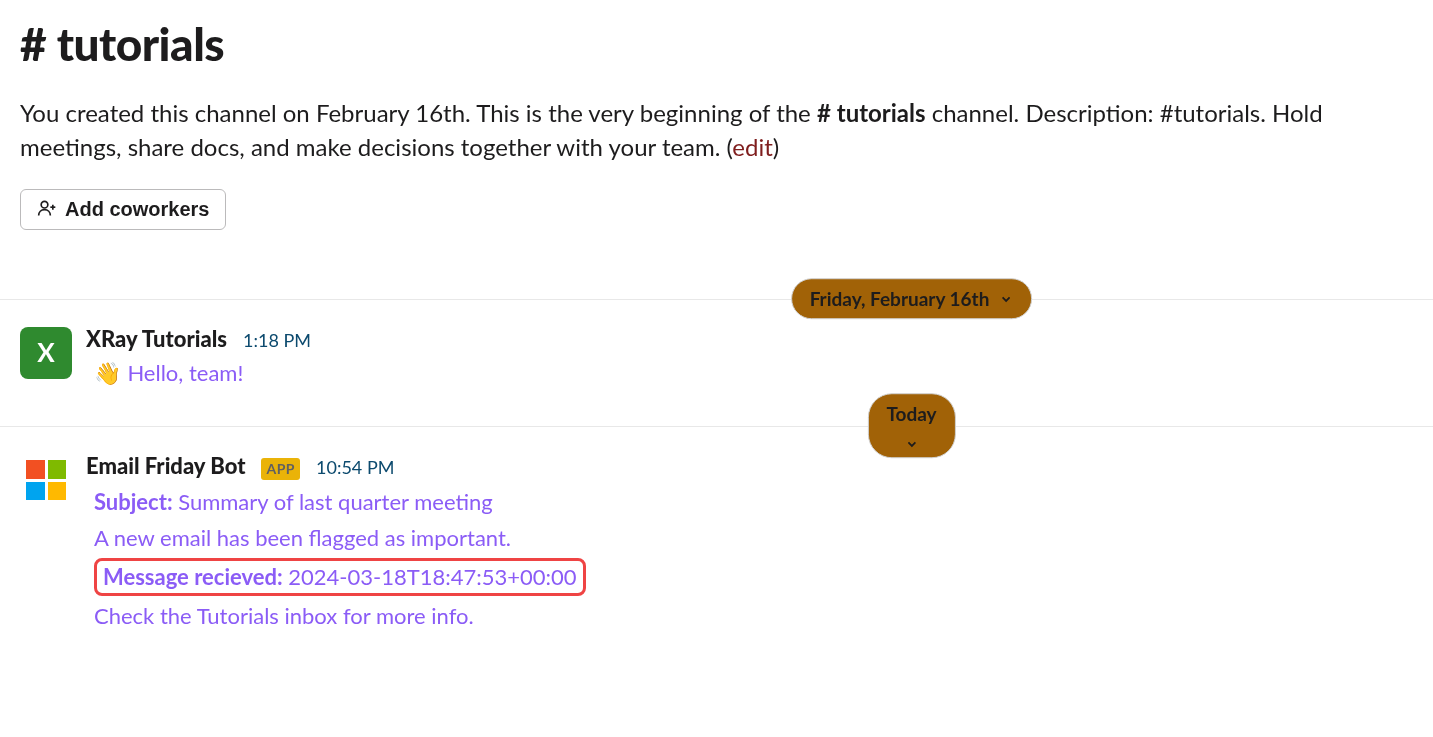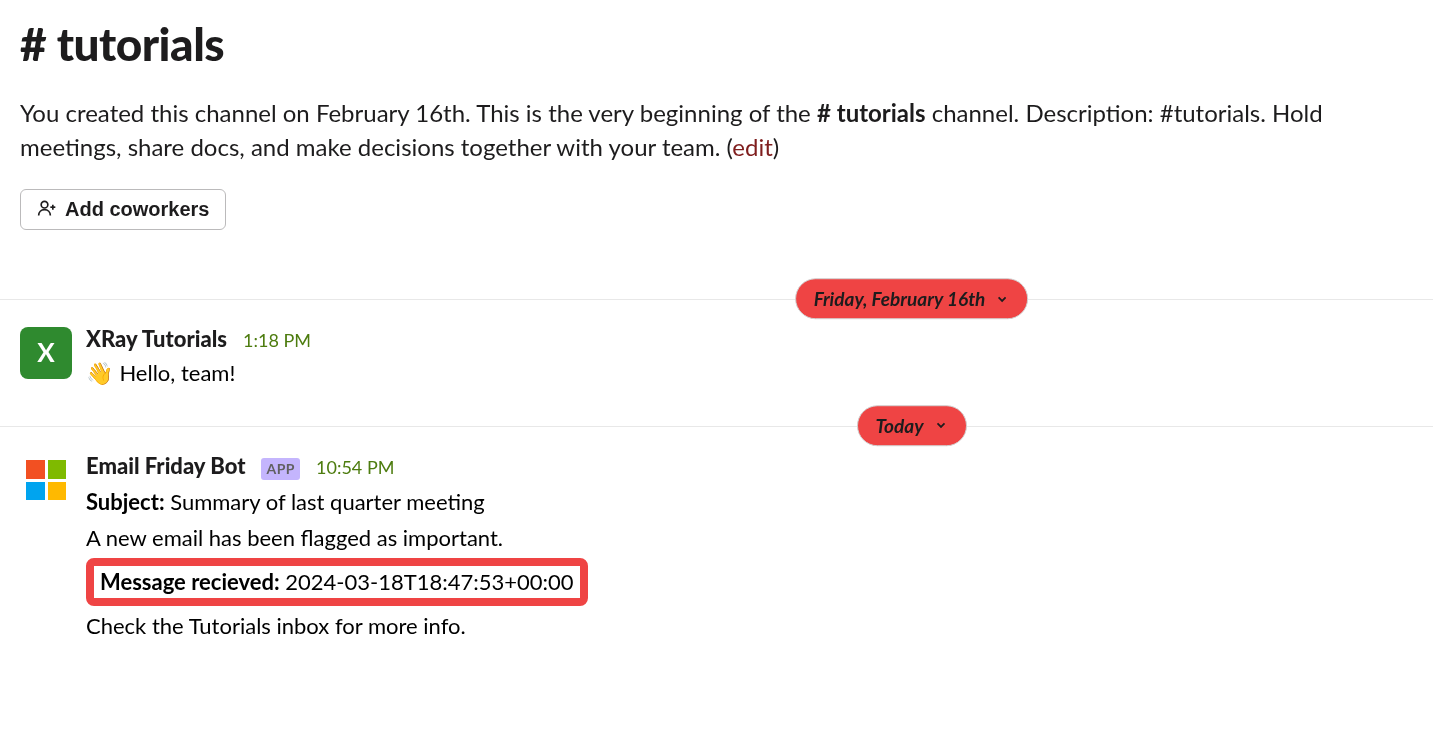--- a/index.html
+++ b/index.html
@@ -63,35 +63,34 @@
     position: absolute;
     top: 50%;
     left: -20px;
     right: -20px;
     border-top: 1px solid #e8e8e8;
   }
   .date-pill {
     position: absolute;
     top: 50%;
     transform: translate(-50%, -50%);
-    background: #ef4444;
+    background: #a16207;
     border: 1px solid #d1d1d1;
     border-radius: 24px;
     padding: 6px 18px;
     font-size: 19px;
     font-weight: 700;
     display: inline-flex;
     align-items: center;
     gap: 10px;
     cursor: pointer;
     white-space: nowrap;
-    font-style: italic;
   }
   .date-pill.first { left: 64%; }
-  .date-pill.second { left: 64%; }
+  .date-pill.second { left: 64%; flex-direction: column; }
   .chev {
     width: 14px;
     height: 14px;
   }
 
   .message-row {
     display: flex;
     gap: 14px;
     padding: 24px 0 18px 0;
   }
@@ -133,42 +132,43 @@
     margin-bottom: 2px;
   }
   .sender {
     font-weight: 900;
     font-size: 22px;
   }
   .app-badge {
     font-size: 14px;
     font-weight: 700;
     color: #616061;
-    background: #c4b5fd;
+    background: #eab308;
     border-radius: 3px;
     padding: 1px 5px;
     letter-spacing: 0.5px;
   }
   .timestamp {
     font-size: 18px;
-    color: #4d7c0f;
+    color: #0c4a6e;
   }
   .msg-text {
     font-size: 22px;
-    color: #000000;
+    color: #8b5cf6;
+    margin-left: 8px;
   }
   .msg-line { margin: 4px 0; }
   .wave {
     font-size: 22px;
     margin-right: 6px;
   }
   .bold-label { font-weight: 700; }
   .highlight-box {
     display: inline-block;
-    border: 8px solid #ef4444;
+    border: 3px solid #ef4444;
     border-radius: 8px;
     padding: 0 6px;
   }
 
   .second-divider {
     position: relative;
     margin: 18px 0 0 0;
     height: 1px;
   }
 </style>

